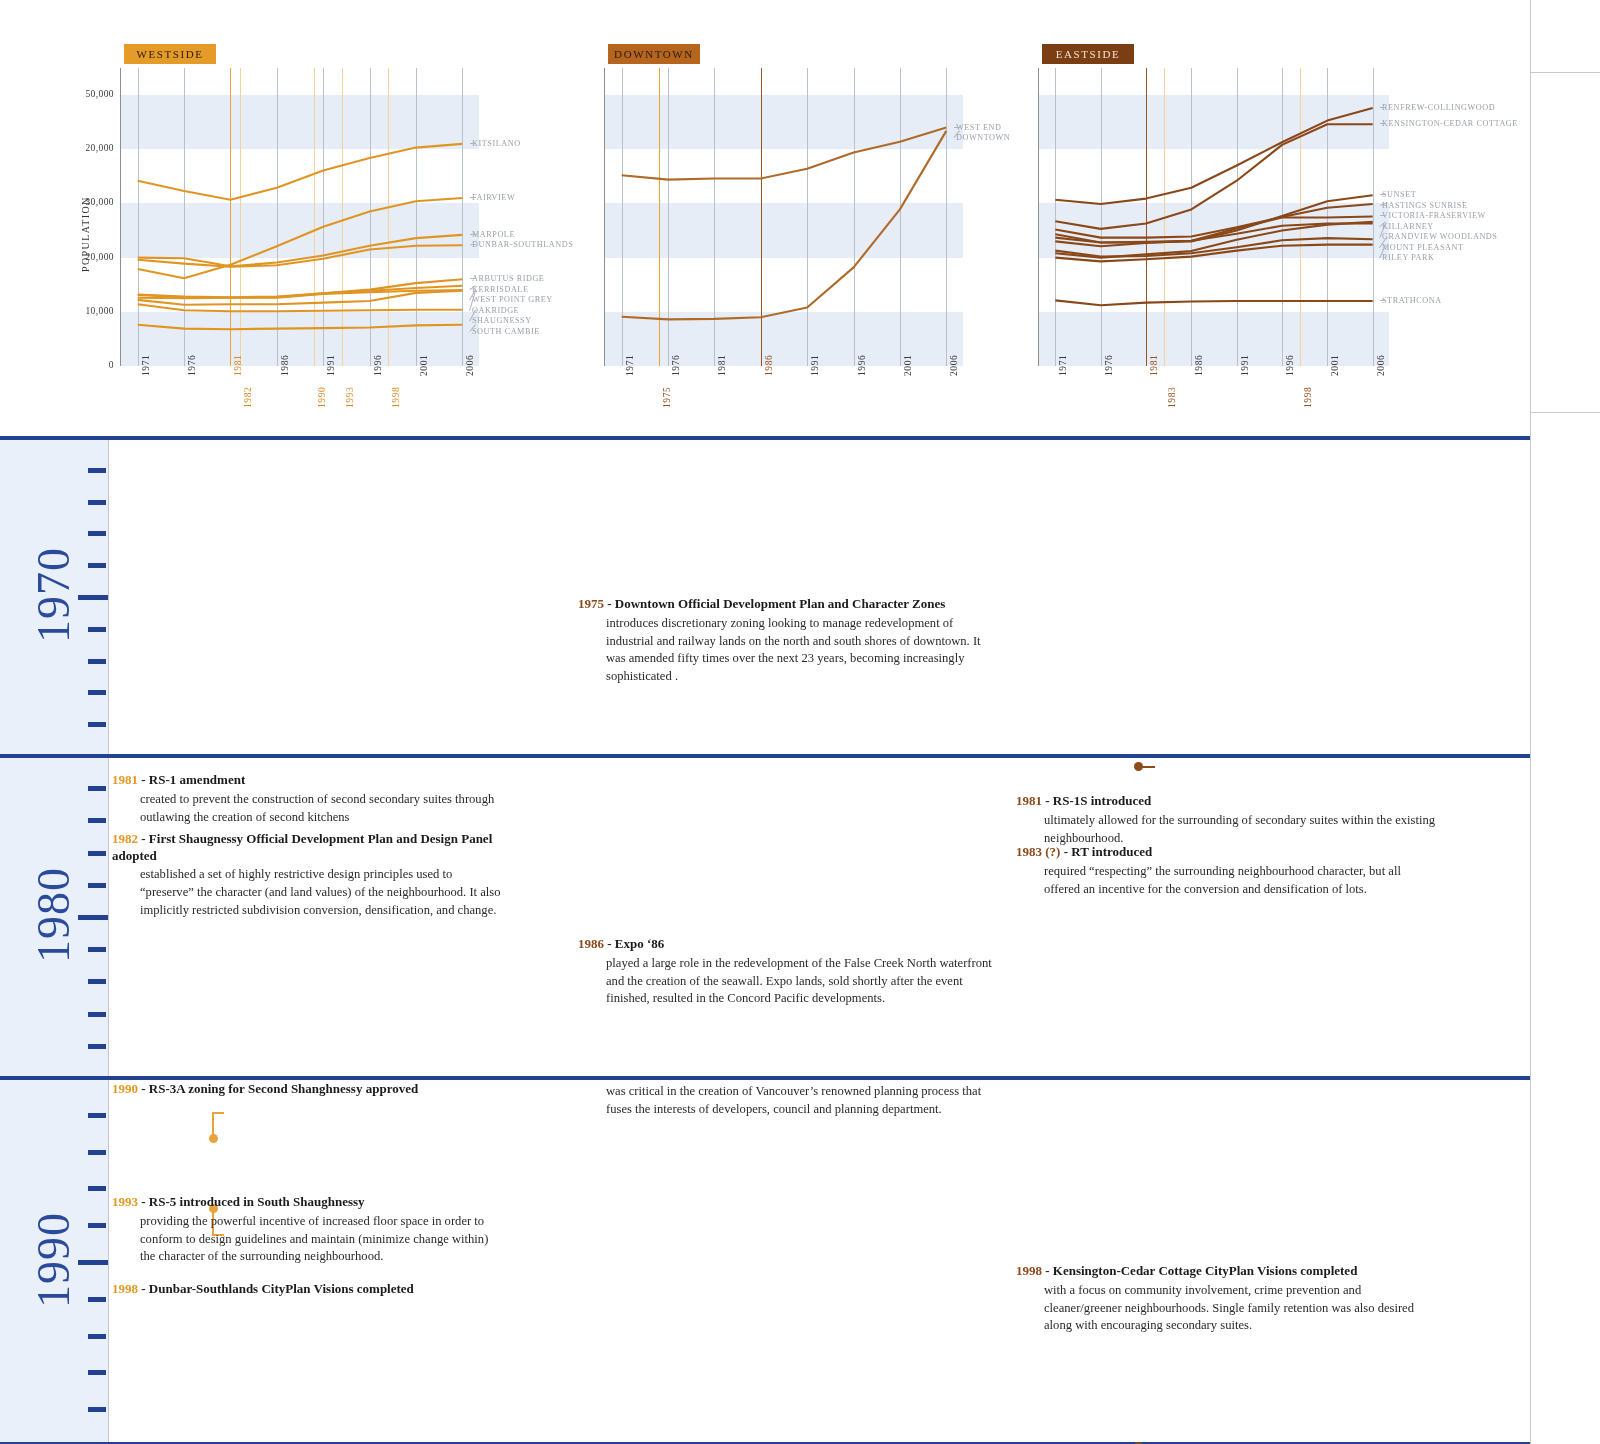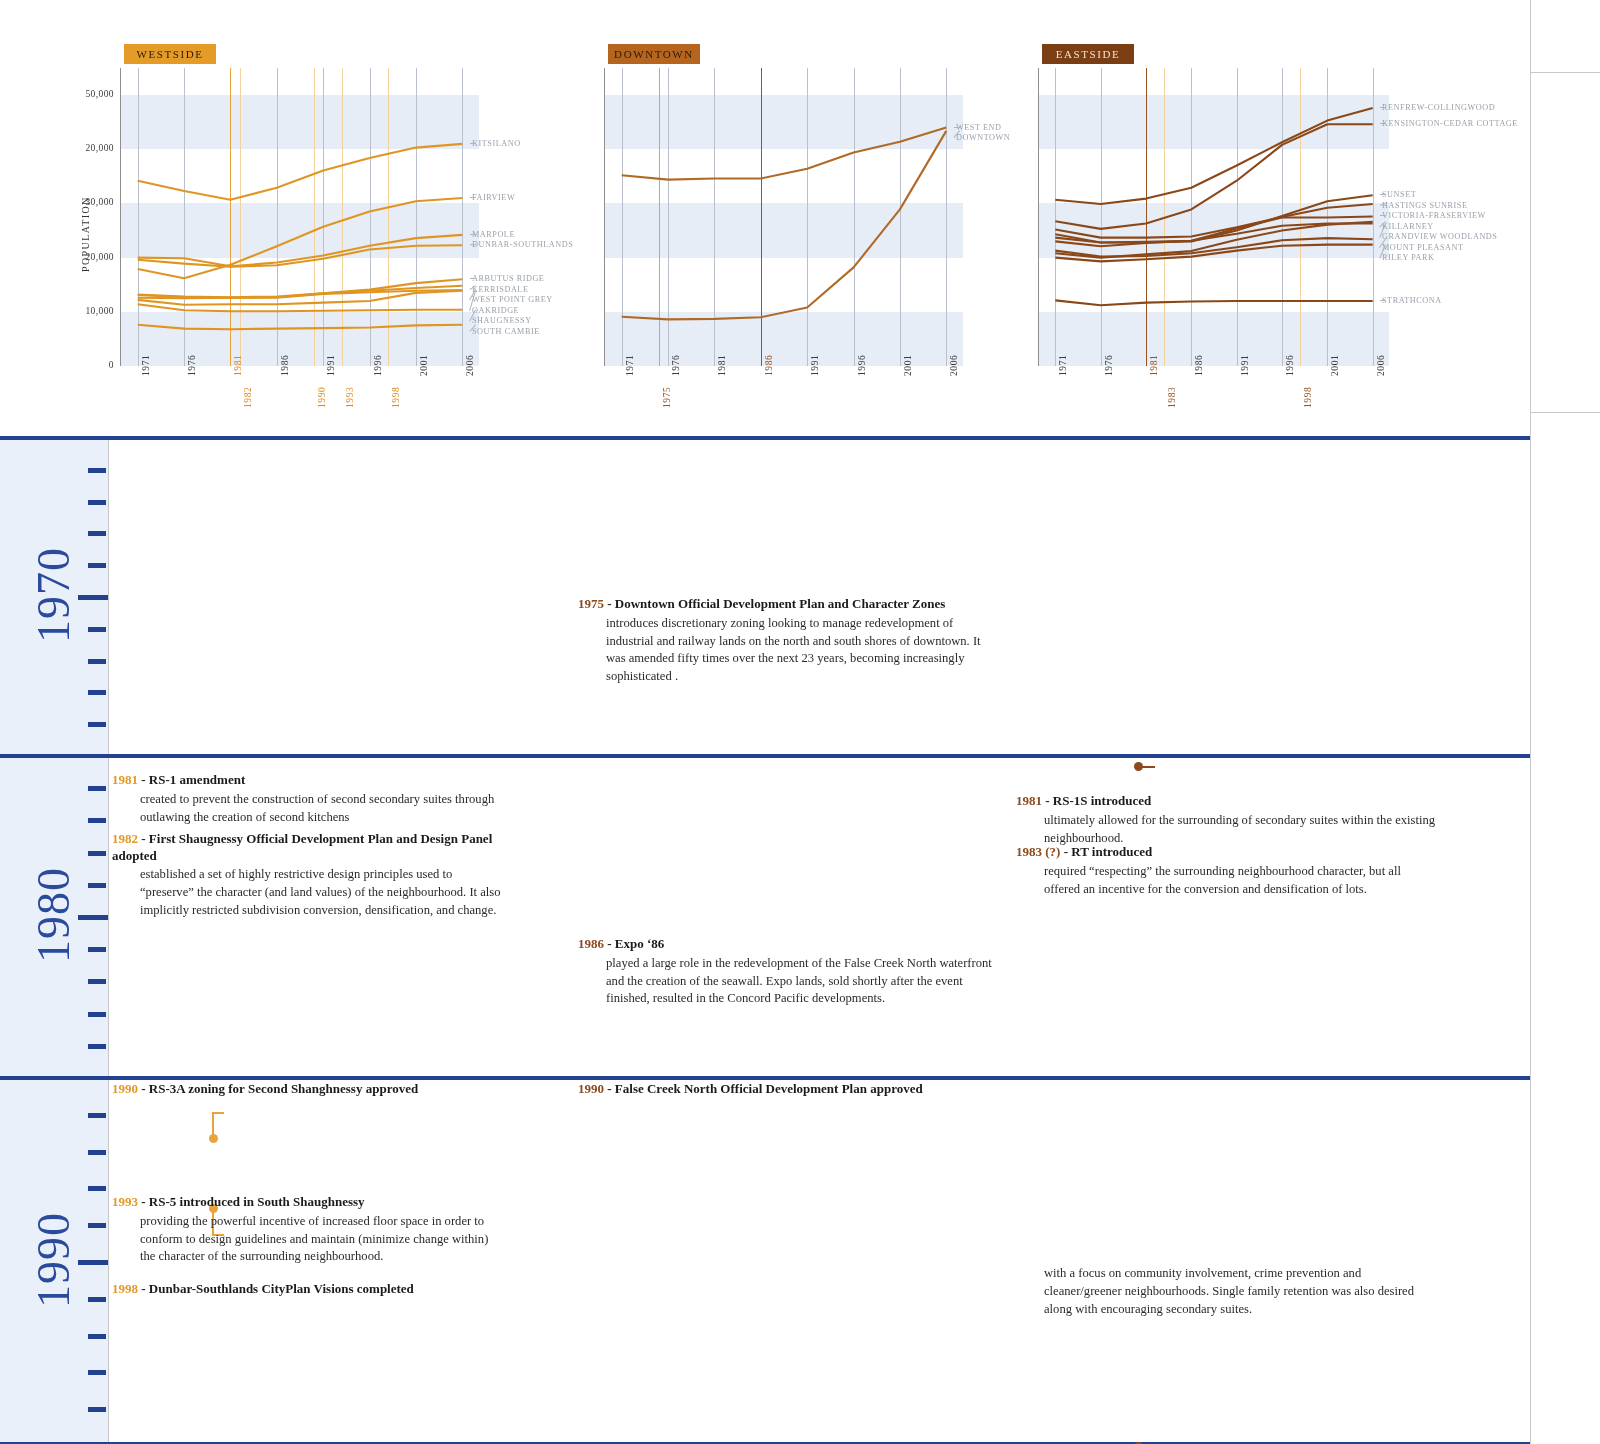--- a/index.html
+++ b/index.html
@@ -334,21 +334,22 @@
           <div class="ev-head"><span class="ev-year" style="color: rgb(227, 154, 37);">1990</span><span> - RS-3A zoning for Second Shanghnessy approved</span></div>
         </div>
         <div class="event" style="left: 112px; top: 758px; width: 388px;">
           <div class="ev-head"><span class="ev-year" style="color: rgb(227, 154, 37);">1993</span><span> - RS-5 introduced in South Shaughnessy</span></div>
           <div class="ev-body">providing the powerful incentive of increased floor space in order to conform to design guidelines and maintain (minimize change within) the character of the surrounding neighbourhood.</div>
         </div>
         <div class="event" style="left: 112px; top: 845px; width: 388px;">
           <div class="ev-head"><span class="ev-year" style="color: rgb(227, 154, 37);">1998</span><span> - Dunbar-Southlands CityPlan Visions completed</span></div>
         </div>
         <div class="event" style="left: 578px; top: 645px; width: 415px;">
-          <div class="ev-head"><span class="ev-year" style="color: rgb(141, 74, 28);">1990</span><span> - False Creek North Official Development Plan approved</span></div>
+          <div class="ev-body">was critical in the creation of Vancouver’s renowned planning process that fuses the interests of developers, council and planning department.</div>
         </div>
         <div class="event" style="left: 1016px; top: 827px; width: 420px;">
+          <div class="ev-head"><span class="ev-year" style="color: rgb(141, 74, 28);">1998</span><span> - Kensington-Cedar Cottage CityPlan Visions completed</span></div>
           <div class="ev-body">with a focus on community involvement, crime prevention and cleaner/greener neighbourhoods.  Single family retention was also desired along with encouraging secondary suites.</div>
         </div>
       </div>
   </div>
 
 </div>
 
 </body></html>

